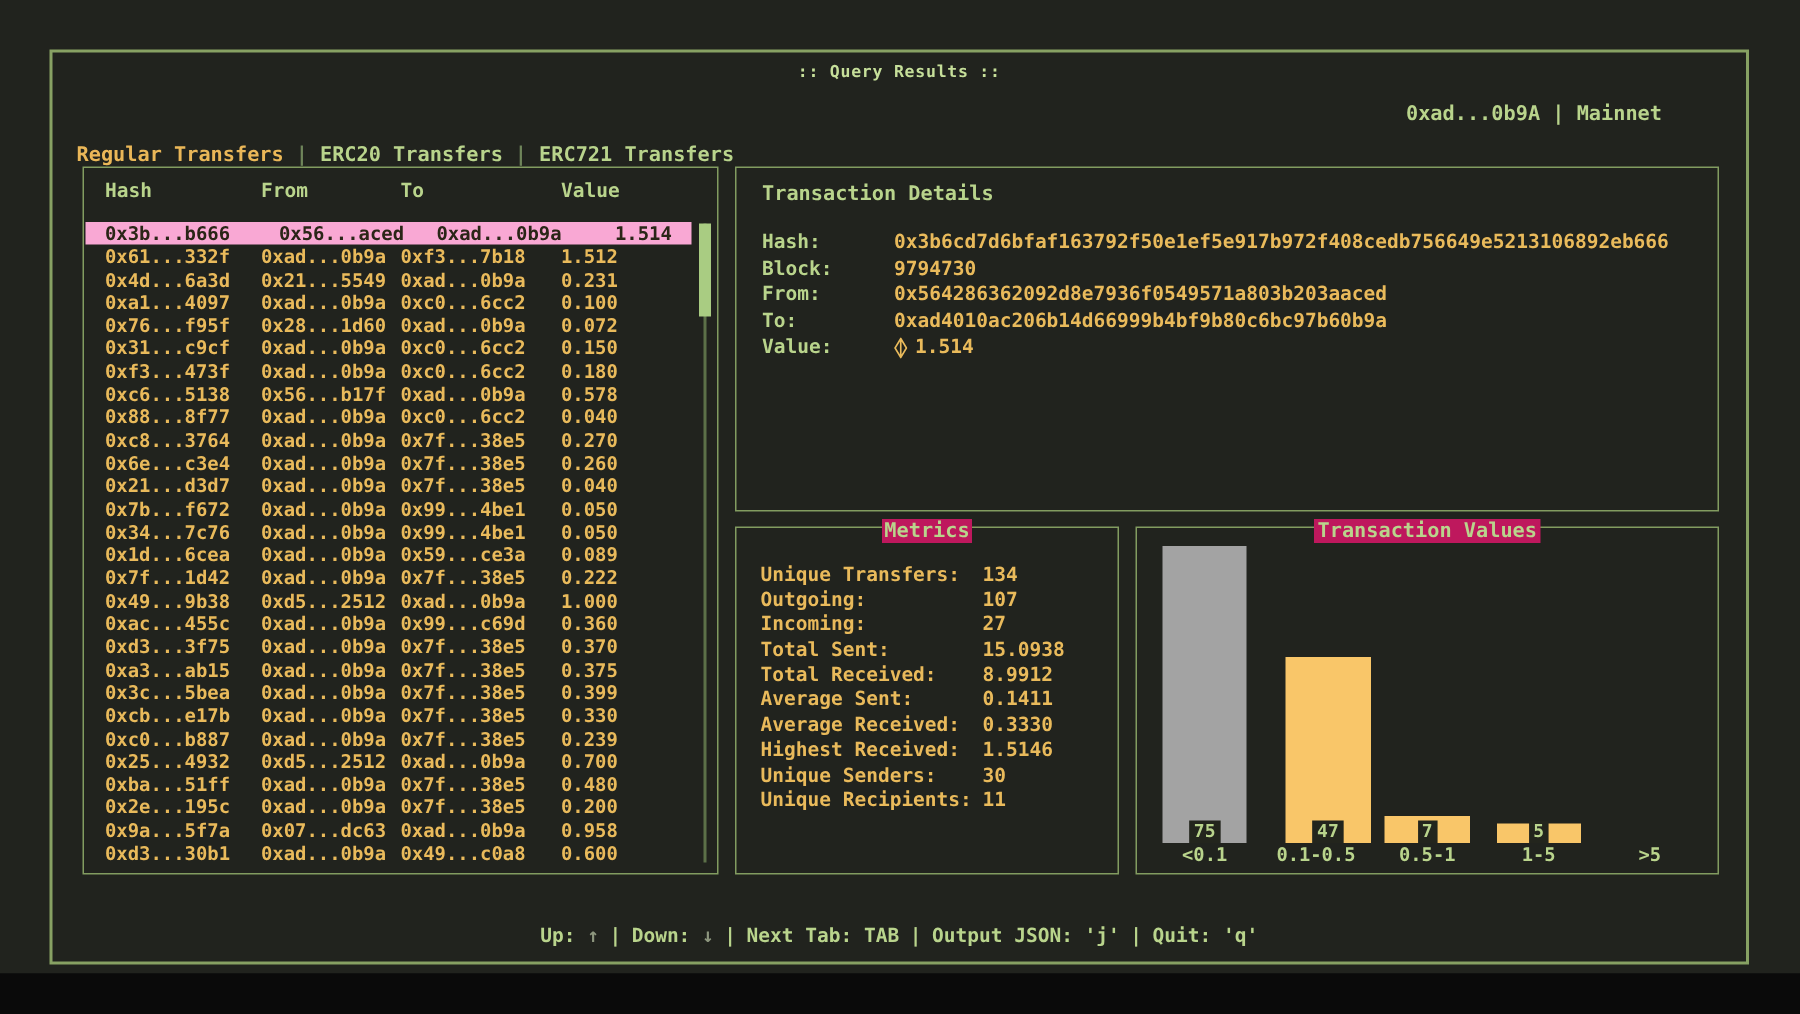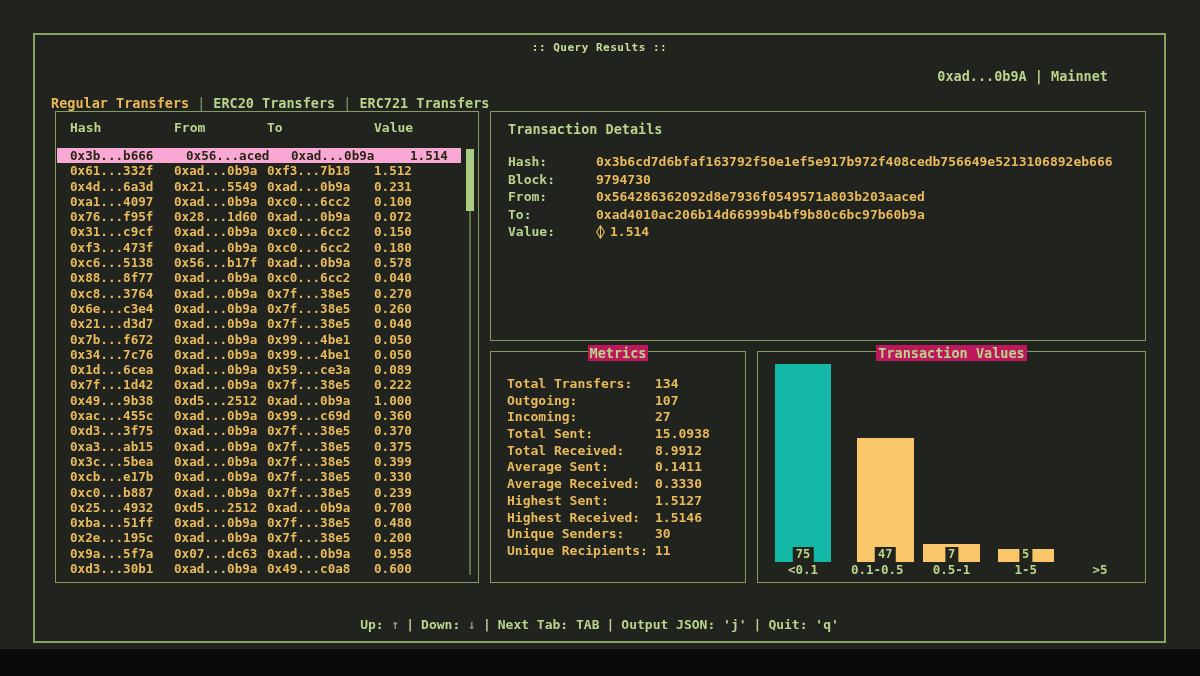--- a/index.html
+++ b/index.html
@@ -293,21 +293,21 @@
           </div>
         </div>
     </div>
 
     <div class="panel panel-metrics">
       <div class="border-title">
         <span>Metrics</span>
       </div>
       <div class="m-items" id="mitems">
           <div class="m-row">
-            <span class="m-label">Total Transfers:</span>
+            <span class="m-label">Unique Transfers:</span>
             <span>134</span>
           </div>
           <div class="m-row">
             <span class="m-label">Outgoing:</span>
             <span>107</span>
           </div>
           <div class="m-row">
             <span class="m-label">Incoming:</span>
             <span>27</span>
           </div>
@@ -319,24 +319,20 @@
             <span class="m-label">Total Received:</span>
             <span>8.9912</span>
           </div>
           <div class="m-row">
             <span class="m-label">Average Sent:</span>
             <span>0.1411</span>
           </div>
           <div class="m-row">
             <span class="m-label">Average Received:</span>
             <span>0.3330</span>
-          </div>
-          <div class="m-row">
-            <span class="m-label">Highest Sent:</span>
-            <span>1.5127</span>
           </div>
           <div class="m-row">
             <span class="m-label">Highest Received:</span>
             <span>1.5146</span>
           </div>
           <div class="m-row">
             <span class="m-label">Unique Senders:</span>
             <span>30</span>
           </div>
           <div class="m-row">
@@ -346,21 +342,21 @@
         </div>
     </div>
 
     <div class="panel panel-chart">
       <div class="border-title">
         <span>Transaction Values</span>
       </div>
       <div class="chart">
         <div class="bars-row" id="bars">
             <div class="slot">
-              <div class="bar" style="height: 100%; background: #14b8a6; text-align: center;">
+              <div class="bar" style="height: 100%; background: #a3a3a3; text-align: center;">
                 <span class="bar-count">75</span>
               </div>
             </div>
             <div class="slot">
               <div class="bar" style="height: 62.7%; background: rgb(249, 198, 105); margin-left: 16px;">
                 <span class="bar-count">47</span>
               </div>
             </div>
             <div class="slot">
               <div class="bar" style="height: 9.3%; background: rgb(249, 198, 105);">

